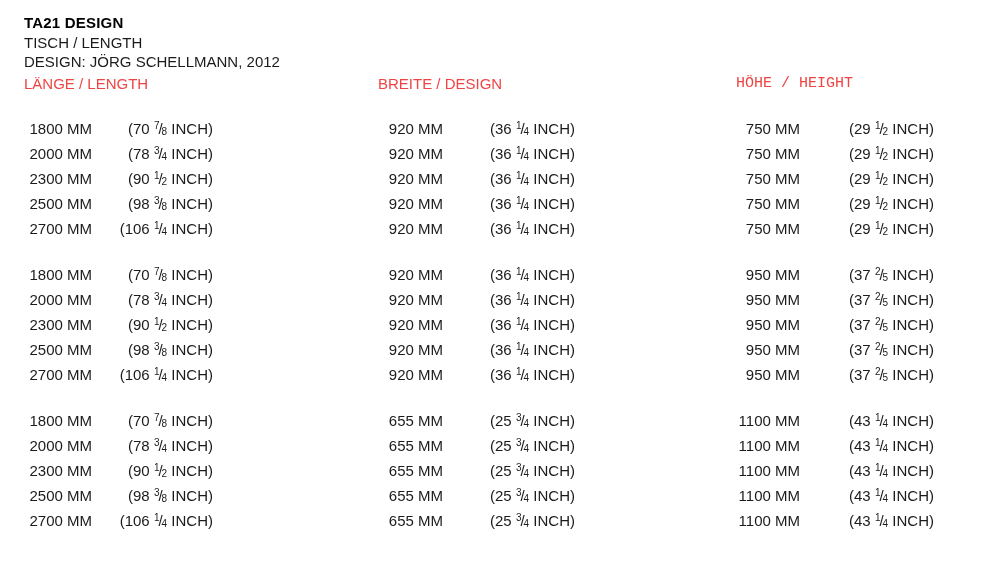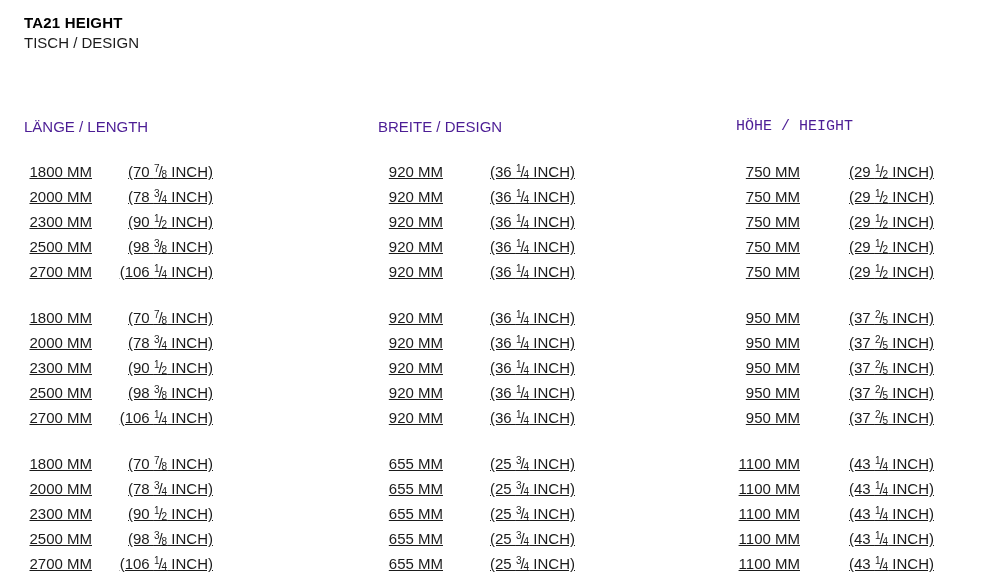--- a/index.html
+++ b/index.html
@@ -31,38 +31,36 @@
     font-weight: bold;
     color: #000000;
     letter-spacing: 0.2px;
   }
   .product-sub {
     font-weight: normal;
     color: #1b1b1b;
   }
   .col-headers {
     display: flex;
-    margin-top: 63px;
     margin-bottom: 22px;
     line-height: 23px;
-    color: #4c1d95;
+    color: #ef4444;
     white-space: nowrap;
   }
   .col-headers .ch:nth-child(1) { width: 354px; }
   .col-headers .ch:nth-child(2) { width: 358px; }
   .col-headers .ch:nth-child(3) { flex: 1; font-family: Liberation Mono, monospace; }
   .group {
     margin-bottom: 21px;
   }
   .row {
     display: grid;
     grid-template-columns: 68px 121px 230px 132px 225px 134px;
     line-height: 23px;
     white-space: nowrap;
-    text-decoration: underline;
   }
   .cell {
     text-align: right;
     white-space: nowrap;
   }
   .cell sup {
     font-size: 10px;
     vertical-align: baseline;
     position: relative;
     top: -5px;
@@ -75,22 +73,23 @@
     top: 1px;
     margin-left: -1px;
   }
 </style>
 </head>
 <body>
 
 <div class="page">
 
   <header class="product-header">
-    <h1 class="product-title">TA21 HEIGHT</h1>
-    <div class="product-sub">TISCH / DESIGN</div>
+    <h1 class="product-title">TA21 DESIGN</h1>
+    <div class="product-sub">TISCH / LENGTH</div>
+    <div class="product-sub">DESIGN: JÖRG SCHELLMANN, 2012</div>
   </header>
 
   <div class="col-headers">
     <div class="ch">LÄNGE / LENGTH</div>
     <div class="ch">BREITE / DESIGN</div>
     <div class="ch">HÖHE / HEIGHT</div>
   </div>
 
   <div id="table-body">
       <div class="group">

